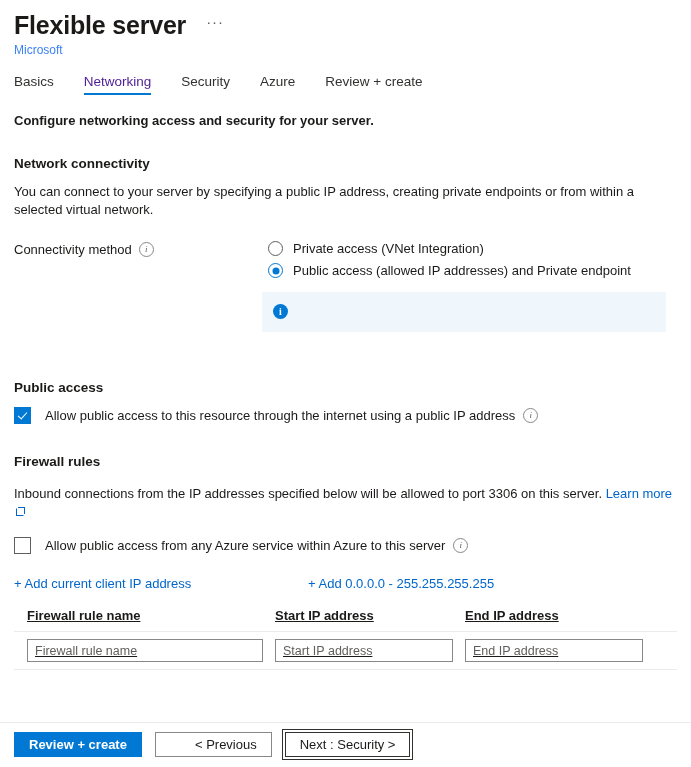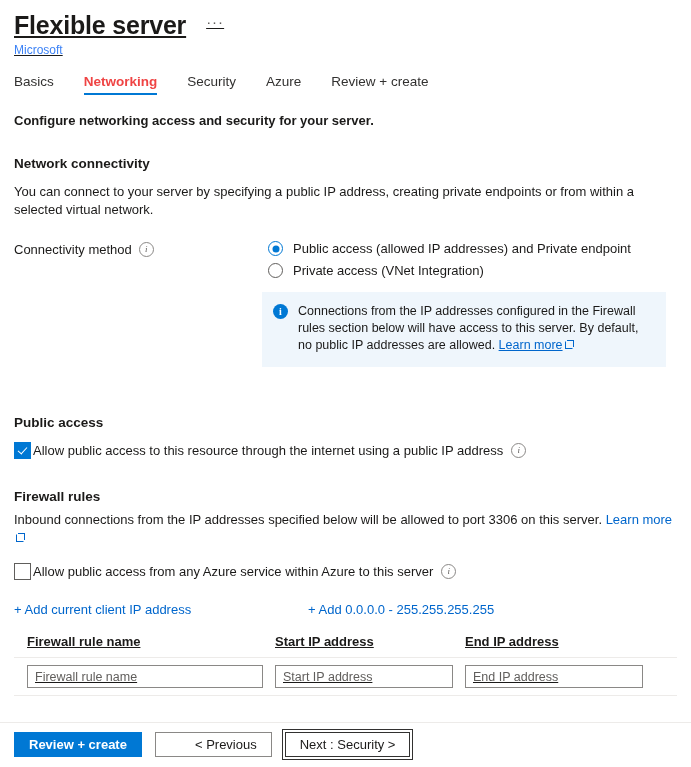--- a/index.html
+++ b/index.html
@@ -13,21 +13,20 @@
     font-family: "Liberation Sans", sans-serif;
     color: #1b1a19;
     font-size: 13px;
     overflow: hidden;
     position: relative;
   }
 
   
   .header {
     padding: 10px 0 0 14px;
-    text-decoration: underline;
   }
   .title-row {
     display: flex;
     align-items: center;
     gap: 16px;
   }
   .page-title {
     font-size: 25px;
     font-weight: 600;
     letter-spacing: -0.2px;
@@ -59,22 +58,22 @@
   }
   .tab {
     font-size: 13.5px;
     color: #323130;
     padding-bottom: 6px;
     cursor: pointer;
     position: relative;
     white-space: nowrap;
   }
   .tab.active {
-    font-weight: 700;
-    color: #ef4444;
+    font-weight: 400;
+    color: #4c1d95;
   }
   .tab.active::after {
     content: "";
     position: absolute;
     left: 0;
     right: 0;
     bottom: 0;
     height: 2px;
     background: #0078d4;
   }
@@ -249,21 +248,21 @@
     width: 6px;
     height: 6px;
     border-top: 1px solid #0066cc;
     border-right: 1px solid #0066cc;
   }
 
   
   .check-row {
     display: flex;
     align-items: center;
-    gap: 2px;
+    gap: 14px;
     margin-top: 12px;
   }
   .checkbox {
     width: 17px;
     height: 17px;
     box-sizing: border-box;
     border: 1px solid #605e5c;
     background: #ffffff;
     flex: none;
     position: relative;
@@ -420,49 +419,45 @@
   <div class="section-heading" style="margin-top:28px;">Network connectivity</div>
   <div class="para" style="margin-top:12px;">You can connect to your server by specifying a public IP address, creating private endpoints or from within a selected virtual network.</div>
 
   <div class="conn-row">
     <div class="conn-label">
       <span>Connectivity method</span>
       <span class="info-outline"></span>
     </div>
     <div class="radio-group">
       <div class="radio-item">
+        <span class="radio"></span>
+        <span class="radio-label">Private access (VNet Integration)</span>
+      </div>
+      <div class="radio-item">
         <span class="radio checked"></span>
         <span class="radio-label">Public access (allowed IP addresses) and Private endpoint</span>
       </div>
-      <div class="radio-item">
-        <span class="radio"></span>
-        <span class="radio-label">Private access (VNet Integration)</span>
-      </div>
     </div>
   </div>
 
   <div class="callout">
     <span class="info-solid"></span>
-    <div class="callout-text">
-      <span>Connections from the IP addresses configured in the Firewall rules section below will have access to this server. By default, no public IP addresses are allowed.</span>
-      <span class="link underlined">Learn more</span><span class="ext-icon"></span>
-    </div>
   </div>
 
   <div class="section-heading" style="margin-top:48px;">Public access</div>
   <div class="check-row">
     <span class="checkbox checked"></span>
     <span class="check-label">
       <span>Allow public access to this resource through the internet using a public IP address</span>
       <span class="info-outline"></span>
     </span>
   </div>
 
   <div class="section-heading" style="margin-top:30px;">Firewall rules</div>
-  <div class="para" style="margin-top:7px;">
+  <div class="para" style="margin-top:16px;">
     <span>Inbound connections from the IP addresses specified below will be allowed to port 3306 on this server.</span>
     <span class="link">Learn more</span><span class="ext-icon"></span>
   </div>
 
   <div class="check-row" style="margin-top:16px;">
     <span class="checkbox"></span>
     <span class="check-label">
       <span>Allow public access from any Azure service within Azure to this server</span>
       <span class="info-outline"></span>
     </span>

